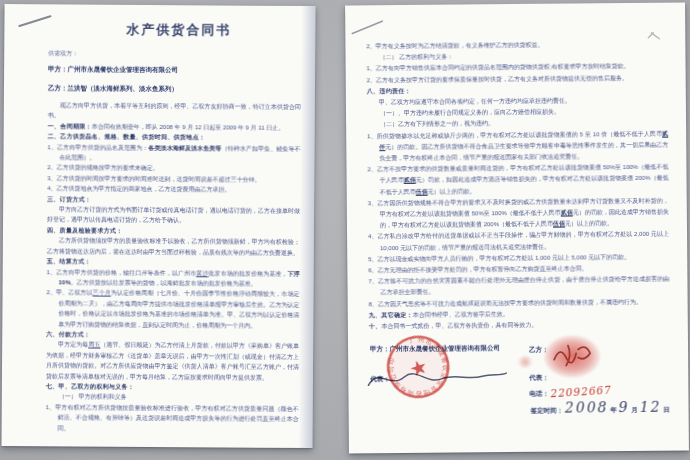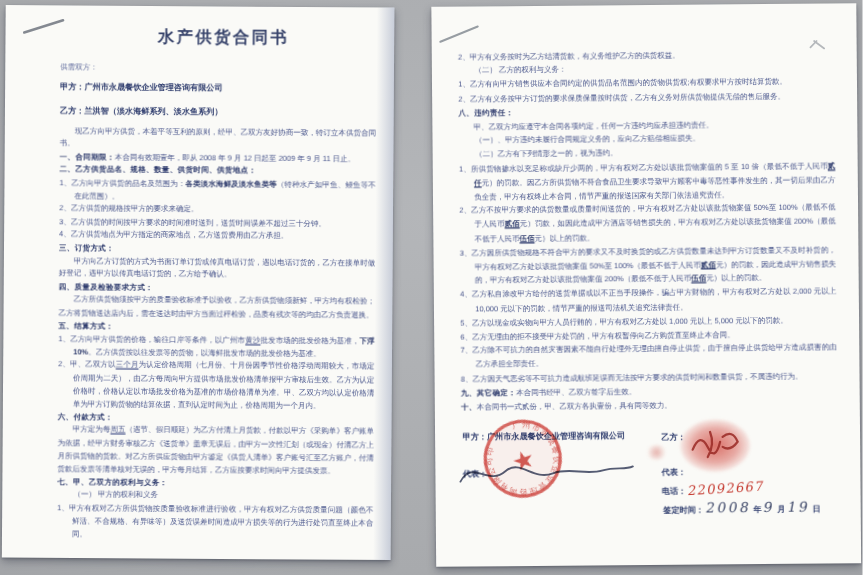--- a/index.html
+++ b/index.html
@@ -54,21 +54,21 @@
   .red-smear{
     position:absolute;border-radius:50%;filter:blur(1.3px);mix-blend-mode:multiply;
     background:radial-gradient(circle, rgba(205,70,60,.4) 0%, transparent 70%);
   }
   .sig-a-svg{position:absolute;left:12px;top:26px;mix-blend-mode:multiply;}
   .phone-number{
     font-family:"DejaVu Serif",serif;font-style:italic;font-size:10.5px;color:#c53a30;
     letter-spacing:1px;display:inline-block;transform:rotate(-3deg);filter:blur(.2px);
   }
   .hand-digit{
-    font-family:"DejaVu Serif",serif;font-style:italic;font-size:11px;color:#3a4466;
+    font-family:"DejaVu Serif",serif;font-style:italic;font-size:14px;color:#3a4466;
     letter-spacing:2px;filter:blur(.2px);
   }
   .date-line{position:absolute;left:182px;top:66px;color:#2f3d6e;}
   .date-line .lbl{font-weight:bold;filter:blur(.25px);}
   .pen-mark{position:absolute;mix-blend-mode:multiply;}
 </style>
 </head>
 <body>
 
 <div class="page page-left">
@@ -170,17 +170,17 @@
       <span class="sig-label" style="position:static;">电话：</span>
       <span class="phone-number">22092667</span>
     </div>
 
     <div class="date-line">
       <span class="lbl">签定时间：</span>
       <span class="hand-digit">2008</span>
       <span class="lbl">年</span>
       <span class="hand-digit">9</span>
       <span class="lbl">月</span>
-      <span class="hand-digit">19</span>
+      <span class="hand-digit">12</span>
       <span class="lbl">日</span>
     </div>
   </div>
 </div>
 
 </body></html>

